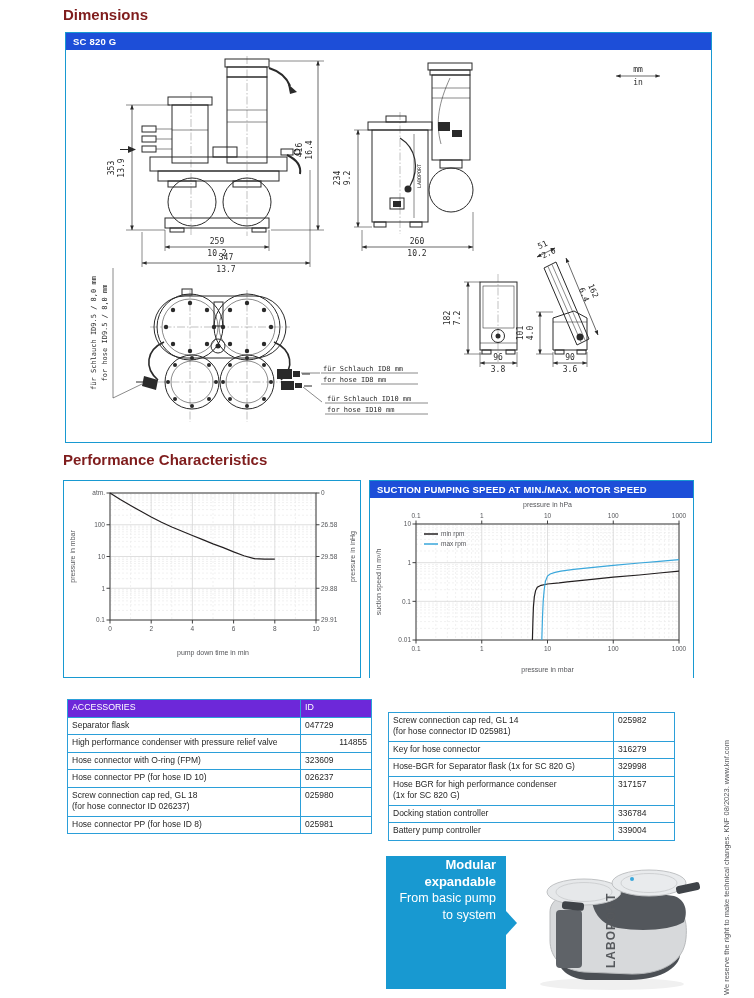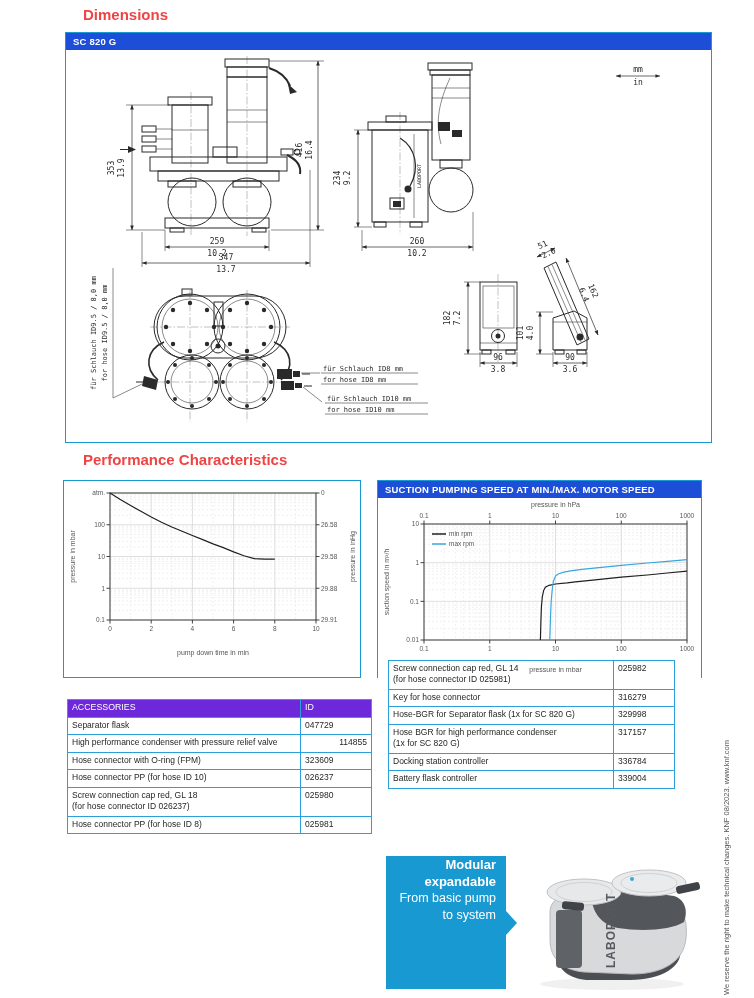--- a/index.html
+++ b/index.html
@@ -1,38 +1,38 @@
 <!DOCTYPE html>
 <html><head>
 <meta charset="utf-8">
 <style>
   html,body{margin:0;padding:0;background:#fff;}
   .page{position:relative;width:754px;height:998px;background:#fff;overflow:hidden;
         font-family:"Liberation Sans",sans-serif;}
-  .h1{position:absolute;left:83px;font-size:15px;font-weight:bold;color:#ef4444;}
+  .h1{position:absolute;left:63px;font-size:15px;font-weight:bold;color:#7f1d1d;}
   .barhdr{height:17px;line-height:17px;background:#1d4ed8;color:#fff;font-weight:bold;
           font-size:9.5px;padding-left:7px;letter-spacing:.2px;}
   .framebox{position:absolute;border:1px solid #1899d1;background:#fff;box-sizing:border-box;}
   .dimbody{position:relative;width:644px;height:392px;}
   .chartbody{position:relative;background:#fff;}
   
   .s{stroke:#2a2a2a;fill:none;stroke-width:1;}
   .sf{fill:#2a2a2a;stroke:none;}
   .thin{stroke:#2a2a2a;stroke-width:.55;fill:none;}
   .cl{stroke:#808080;stroke-width:.5;stroke-dasharray:8 2 1.5 2;fill:none;}
   .dim{stroke:#2a2a2a;stroke-width:.7;fill:none;}
   .dt{font-family:"DejaVu Sans Mono",monospace;font-size:8px;fill:#2a2a2a;text-anchor:middle;}
   .dt2{font-family:"DejaVu Sans Mono",monospace;font-size:7px;fill:#2a2a2a;text-anchor:start;}
   
   .acc{position:absolute;border-collapse:collapse;font-size:8.5px;color:#262626;table-layout:fixed;}
   .acc td,.acc th{border:1px solid #2b9fd9;padding:2px 4px 3px;vertical-align:top;text-align:left;
                   white-space:pre-line;line-height:1.35;}
   .acc th{background:#6d28d9;color:#fff;font-weight:normal;font-size:8.8px;}
   #acc-table{left:67px;top:699px;width:305px;}
-  #acc-table-2{left:388px;top:660px;width:287px;}
+  #acc-table-2{left:388px;top:712px;width:287px;}
   
   .promo{position:absolute;left:386px;top:856px;width:120px;height:133px;background:#1899d1;
          color:#fff;display:flex;flex-direction:column;align-items:flex-end;
          padding-right:10px;box-sizing:border-box;text-align:right;font-size:12.5px;line-height:17px;}
   .promo::after{content:'';position:absolute;right:-11px;top:50%;margin-top:-12px;width:0;height:0;
          border-left:11px solid #1899d1;border-top:12px solid transparent;border-bottom:12px solid transparent;}
   .promo .b{font-weight:bold;font-size:13px;}
   .sidenote{position:absolute;left:722px;top:995px;transform:rotate(-90deg);transform-origin:0 0;
          font-size:7.5px;color:#55565a;white-space:nowrap;}
   .product{position:absolute;left:512px;top:850px;}
@@ -371,21 +371,21 @@
           <text x="41" y="141.3" font-size="6.5" text-anchor="end" fill="#55565a" font-family="Liberation Sans,sans-serif">0.1</text>
           <line x1="252" y1="139" x2="255.5" y2="139" stroke="#404041" stroke-width="1"></line>
           <text x="257" y="141.3" font-size="6.5" text-anchor="start" fill="#55565a" font-family="Liberation Sans,sans-serif">29.91</text>
           <text x="149" y="174" font-size="7" text-anchor="middle" fill="#55565a" font-family="Liberation Sans,sans-serif">pump down time in min</text>
           <text x="11" y="75.5" font-size="7" text-anchor="middle" fill="#55565a" font-family="Liberation Sans,sans-serif" transform="rotate(-90 11 75.5)">pressure in mbar</text>
           <text x="291" y="75.5" font-size="7" text-anchor="middle" fill="#55565a" font-family="Liberation Sans,sans-serif" transform="rotate(-90 291 75.5)">pressure in inHg</text>
           <path d="M46.0,12.0 L56.3,18.6 L66.6,24.6 L76.9,30.3 L87.2,36.0 L97.5,41.2 L107.8,46.0 L118.1,50.3 L128.4,54.5 L138.7,58.6 L149.0,62.9 L159.3,66.6 L169.6,70.9 L179.9,74.8 L190.2,77.6 L200.5,78.1 L210.8,78.1" fill="none" stroke="#231f20" stroke-width="1.2"></path>
         </svg></div>
   </div>
 
-  <div class="framebox" style="left:377px;top:480px;width:325px;height:198px;">
+  <div class="framebox" style="left:369px;top:480px;width:325px;height:198px;">
     <div class="barhdr">SUCTION PUMPING SPEED AT MIN./MAX. MOTOR SPEED</div>
     <div class="chartbody" id="chart2"><svg width="323" height="179">
           <line x1="65.79272221490677" y1="26" x2="65.79272221490677" y2="142" stroke="#ebebeb" stroke-width="0.7" stroke-dasharray="2,2"></line>
           <line x1="77.37072249781781" y1="26" x2="77.37072249781781" y2="142" stroke="#ebebeb" stroke-width="0.7" stroke-dasharray="2,2"></line>
           <line x1="85.58544442981352" y1="26" x2="85.58544442981352" y2="142" stroke="#ebebeb" stroke-width="0.7" stroke-dasharray="2,2"></line>
           <line x1="91.95727778509323" y1="26" x2="91.95727778509323" y2="142" stroke="#ebebeb" stroke-width="0.7" stroke-dasharray="2,2"></line>
           <line x1="97.16344471272458" y1="26" x2="97.16344471272458" y2="142" stroke="#ebebeb" stroke-width="0.7" stroke-dasharray="2,2"></line>
           <line x1="101.5651961309374" y1="26" x2="101.5651961309374" y2="142" stroke="#ebebeb" stroke-width="0.7" stroke-dasharray="2,2"></line>
           <line x1="105.3781666447203" y1="26" x2="105.3781666447203" y2="142" stroke="#ebebeb" stroke-width="0.7" stroke-dasharray="2,2"></line>
           <line x1="108.74144499563562" y1="26" x2="108.74144499563562" y2="142" stroke="#ebebeb" stroke-width="0.7" stroke-dasharray="2,2"></line>
@@ -541,21 +541,21 @@
         <tr>
           <td>Hose BGR for high performance condenser
 (1x for SC 820 G)</td>
           <td style="width: 52px;">317157</td>
         </tr>
         <tr>
           <td>Docking station controller</td>
           <td style="width: 52px;">336784</td>
         </tr>
         <tr>
-          <td>Battery flask controller</td>
+          <td>Battery pump controller</td>
           <td style="width: 52px;">339004</td>
         </tr>
       </tbody>
   </table>
 
   <div class="promo">
     <div class="b">Modular</div>
     <div class="b">expandable</div>
     <div>From basic pump</div>
     <div>to system</div>

